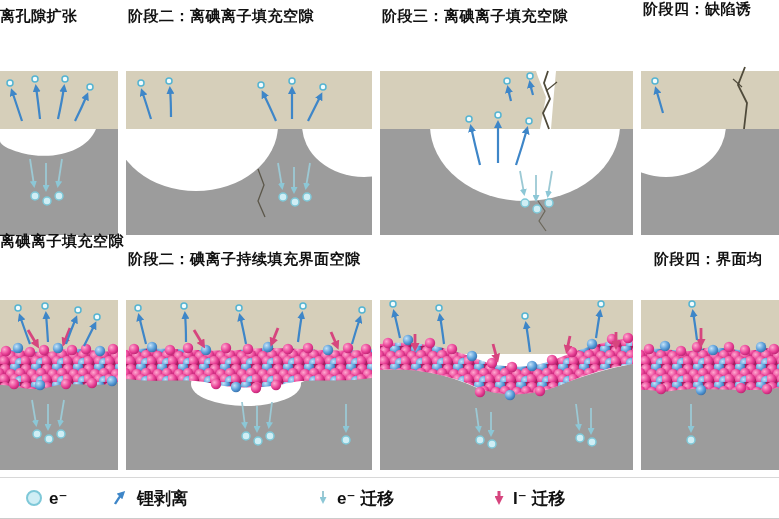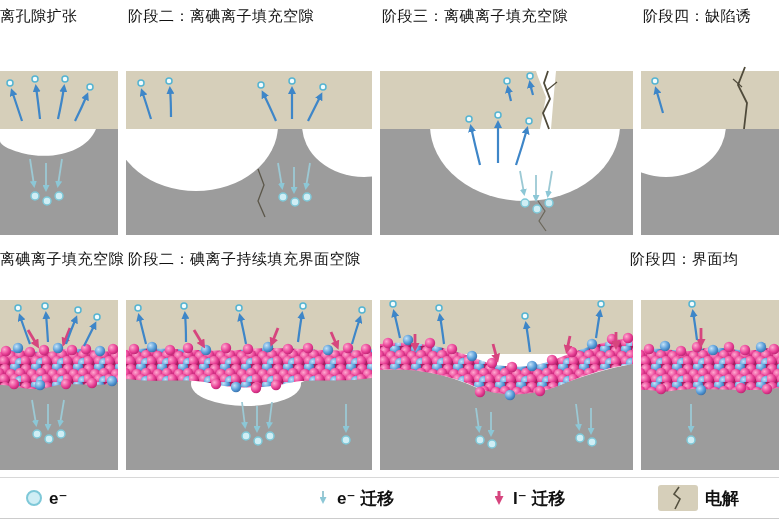--- a/index.html
+++ b/index.html
@@ -1,18 +1,18 @@
 <!DOCTYPE html>
 <html><head>
 <meta charset="utf-8">
 <style>
   html,body{margin:0;padding:0;background:#fff;}
   .page{position:relative;width:779px;height:519px;background:#fff;overflow:hidden;
         font-family:"Liberation Sans","DejaVu Sans",sans-serif;}
-  .ptitle{position:absolute;font-size:15px;font-weight:400;color:#111;
+  .ptitle{position:absolute;font-size:15px;font-weight:700;color:#111;
           white-space:nowrap;overflow:hidden;letter-spacing:.5px;}
   .gfx{position:absolute;display:block;}
   .legend{position:absolute;left:0;top:477px;width:779px;height:40px;background:#fff;
           border-top:1px solid #d8d8d8;border-bottom:2px solid #cccccc;}
   .litem{position:absolute;top:0;height:100%;display:flex;align-items:center;gap:7px;
          font-size:17px;font-weight:700;color:#111;white-space:nowrap;}
   .edot{width:12px;height:12px;border-radius:50%;background:#cfeef5;border:2px solid #7ec8d8;}
   .cracksq{width:40px;height:26px;background:#d6cfba;border-radius:3px;
            display:flex;align-items:center;justify-content:center;}
 </style>
@@ -55,21 +55,21 @@
       </marker>
       <clipPath id="ifaceClip">
           <rect x="-5" y="76" width="300" height="120"></rect>
         </clipPath>
     </defs>
   </svg>
 
   <div class="ptitle" style="left:0;top:7;width:118px;top:7px">离孔隙扩张</div>
   <div class="ptitle" style="left:128px;top:7px;width:246px">阶段二：离碘离子填充空隙</div>
   <div class="ptitle" style="left:382px;top:7px;width:253px">阶段三：离碘离子填充空隙</div>
-  <div class="ptitle" style="left:643px;top:7px;width:128px">阶段四：缺陷诱</div>
+  <div class="ptitle" style="left:643px;top:0;width:128px">阶段四：缺陷诱</div>
 
   <svg class="gfx" style="left:0;top:53px" width="118" height="182" viewBox="0 0 118 182">
     <rect x="0" y="18" width="118" height="58" fill="#d6cfba"></rect>
     <rect x="0" y="76" width="118" height="106" fill="#9c9c9c"></rect>
     <path d="M0,76 H96 C88,96 60,106 32,102 C12,99 0,92 0,88 Z" fill="#ffffff"></path>
     <g stroke="#3e86c8" stroke-width="2.2" fill="none">
       <path d="M22,68 Q16,50 12,38" marker-end="url(#mB)"></path>
       <path d="M40,66 Q38,48 36,34" marker-end="url(#mB)"></path>
       <path d="M58,66 Q62,48 64,34" marker-end="url(#mB)"></path>
       <path d="M75,68 Q82,54 87,42" marker-end="url(#mB)"></path>
@@ -171,23 +171,23 @@
     <polyline points="103,76 106,50 97,32 104,14" fill="none" stroke="#4f4a3a" stroke-width="1.8"></polyline>
     <line x1="101" y1="34" x2="92" y2="26" stroke="#4f4a3a" stroke-width="1.2"></line>
     <g stroke="#3e86c8" stroke-width="2.2" fill="none">
       <path d="M22,60 Q18,46 15,36" marker-end="url(#mB)"></path>
     </g>
     <g fill="#f2fbfd" stroke="#54b4d2" stroke-width="1.5">
       <circle cx="14" cy="28" r="3"></circle>
     </g>
   </svg>
 
-  <div class="ptitle" style="left:0;top:250px;width:130px">离碘离子填充空隙</div>
+  <div class="ptitle" style="left:0;top:232px;width:130px">离碘离子填充空隙</div>
   <div class="ptitle" style="left:128px;top:250px;width:246px">阶段二：碘离子持续填充界面空隙</div>
-  <div class="ptitle" style="left:630px;top:250px;width:120px">阶段四：界面均</div>
+  <div class="ptitle" style="left:654px;top:250px;width:120px">阶段四：界面均</div>
 
   <svg class="gfx" style="left:0;top:292px" width="118" height="178" viewBox="0 0 118 178">
     <rect x="0" y="8" width="118" height="54" fill="#d6cfba"></rect>
     <path d="M0,85 C30,92 60,83 90,90 C103,93 112,88 118,88 L118,178 L0,178 Z" fill="#9c9c9c"></path>
     <path d="M0,60 C20,54 40,64 60,58 C80,53 100,63 118,58 L118,90 C95,97 70,88 50,95 C30,101 12,92 0,93 Z" fill="url(#spheres)"></path>
     <g>
       <circle cx="6" cy="59" r="5.2" fill="url(#pinkG)"></circle>
         <circle cx="18" cy="56" r="5.2" fill="url(#blueG)"></circle>
         <circle cx="30" cy="60" r="5.2" fill="url(#pinkG)"></circle>
         <circle cx="44" cy="58" r="5.2" fill="url(#pinkG)"></circle>
@@ -375,35 +375,33 @@
     <g fill="#cfeef5" stroke="#7ec8d8" stroke-width="1.5">
       <circle cx="50" cy="148" r="4"></circle>
     </g>
   </svg>
 
   <div class="legend">
     <div class="litem" style="left:26px">
       <span class="edot"></span>
       <span>e⁻</span>
     </div>
+    <div class="litem" style="left:110px">
+      <svg width="20" height="20">
+        <path d="M5,16 Q9,9 13,5" stroke="#3e86c8" stroke-width="2.4" fill="none" marker-end="url(#mB)"></path>
+      </svg>
+      <span>锂剥离</span>
+    </div>
     <div class="litem" style="left:316px">
       <svg width="14" height="20">
         <path d="M7,3 L7,13" stroke="#9cc9d4" stroke-width="2" fill="none" marker-end="url(#mC)"></path>
       </svg>
       <span>e⁻ 迁移</span>
     </div>
     <div class="litem" style="left:492px">
       <svg width="14" height="20">
         <path d="M7,3 L7,13" stroke="#d6457e" stroke-width="3" fill="none" marker-end="url(#mP)"></path>
       </svg>
       <span>I⁻ 迁移</span>
     </div>
-    <div class="litem" style="left:658px">
-      <span class="cracksq">
-        <svg width="40" height="26">
-          <polyline points="21,2 16,9 22,14 17,24" stroke="#54503f" stroke-width="1.6" fill="none"></polyline>
-        </svg>
-      </span>
-      <span>电解</span>
-    </div>
   </div>
 
 </div>
 
 </body></html>

